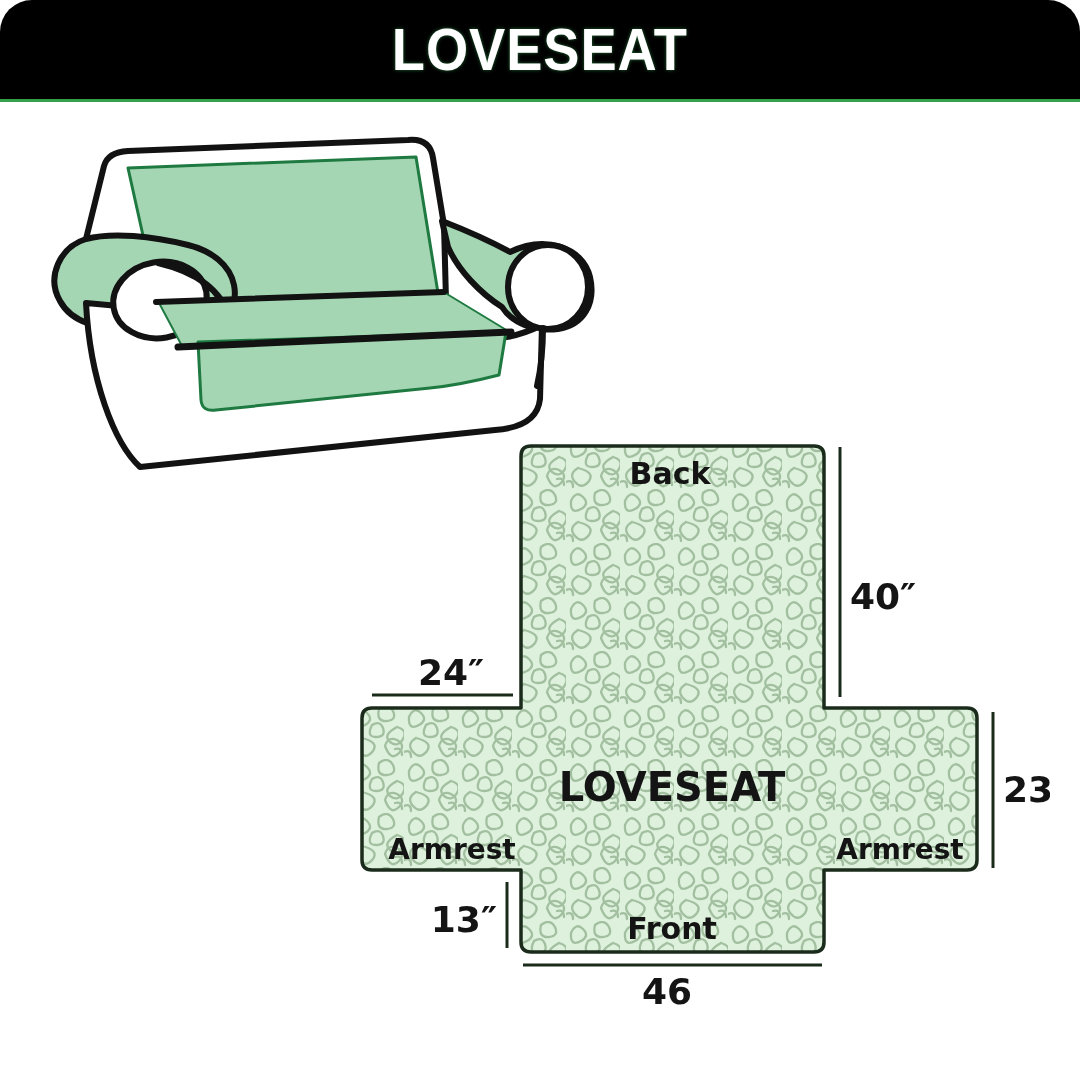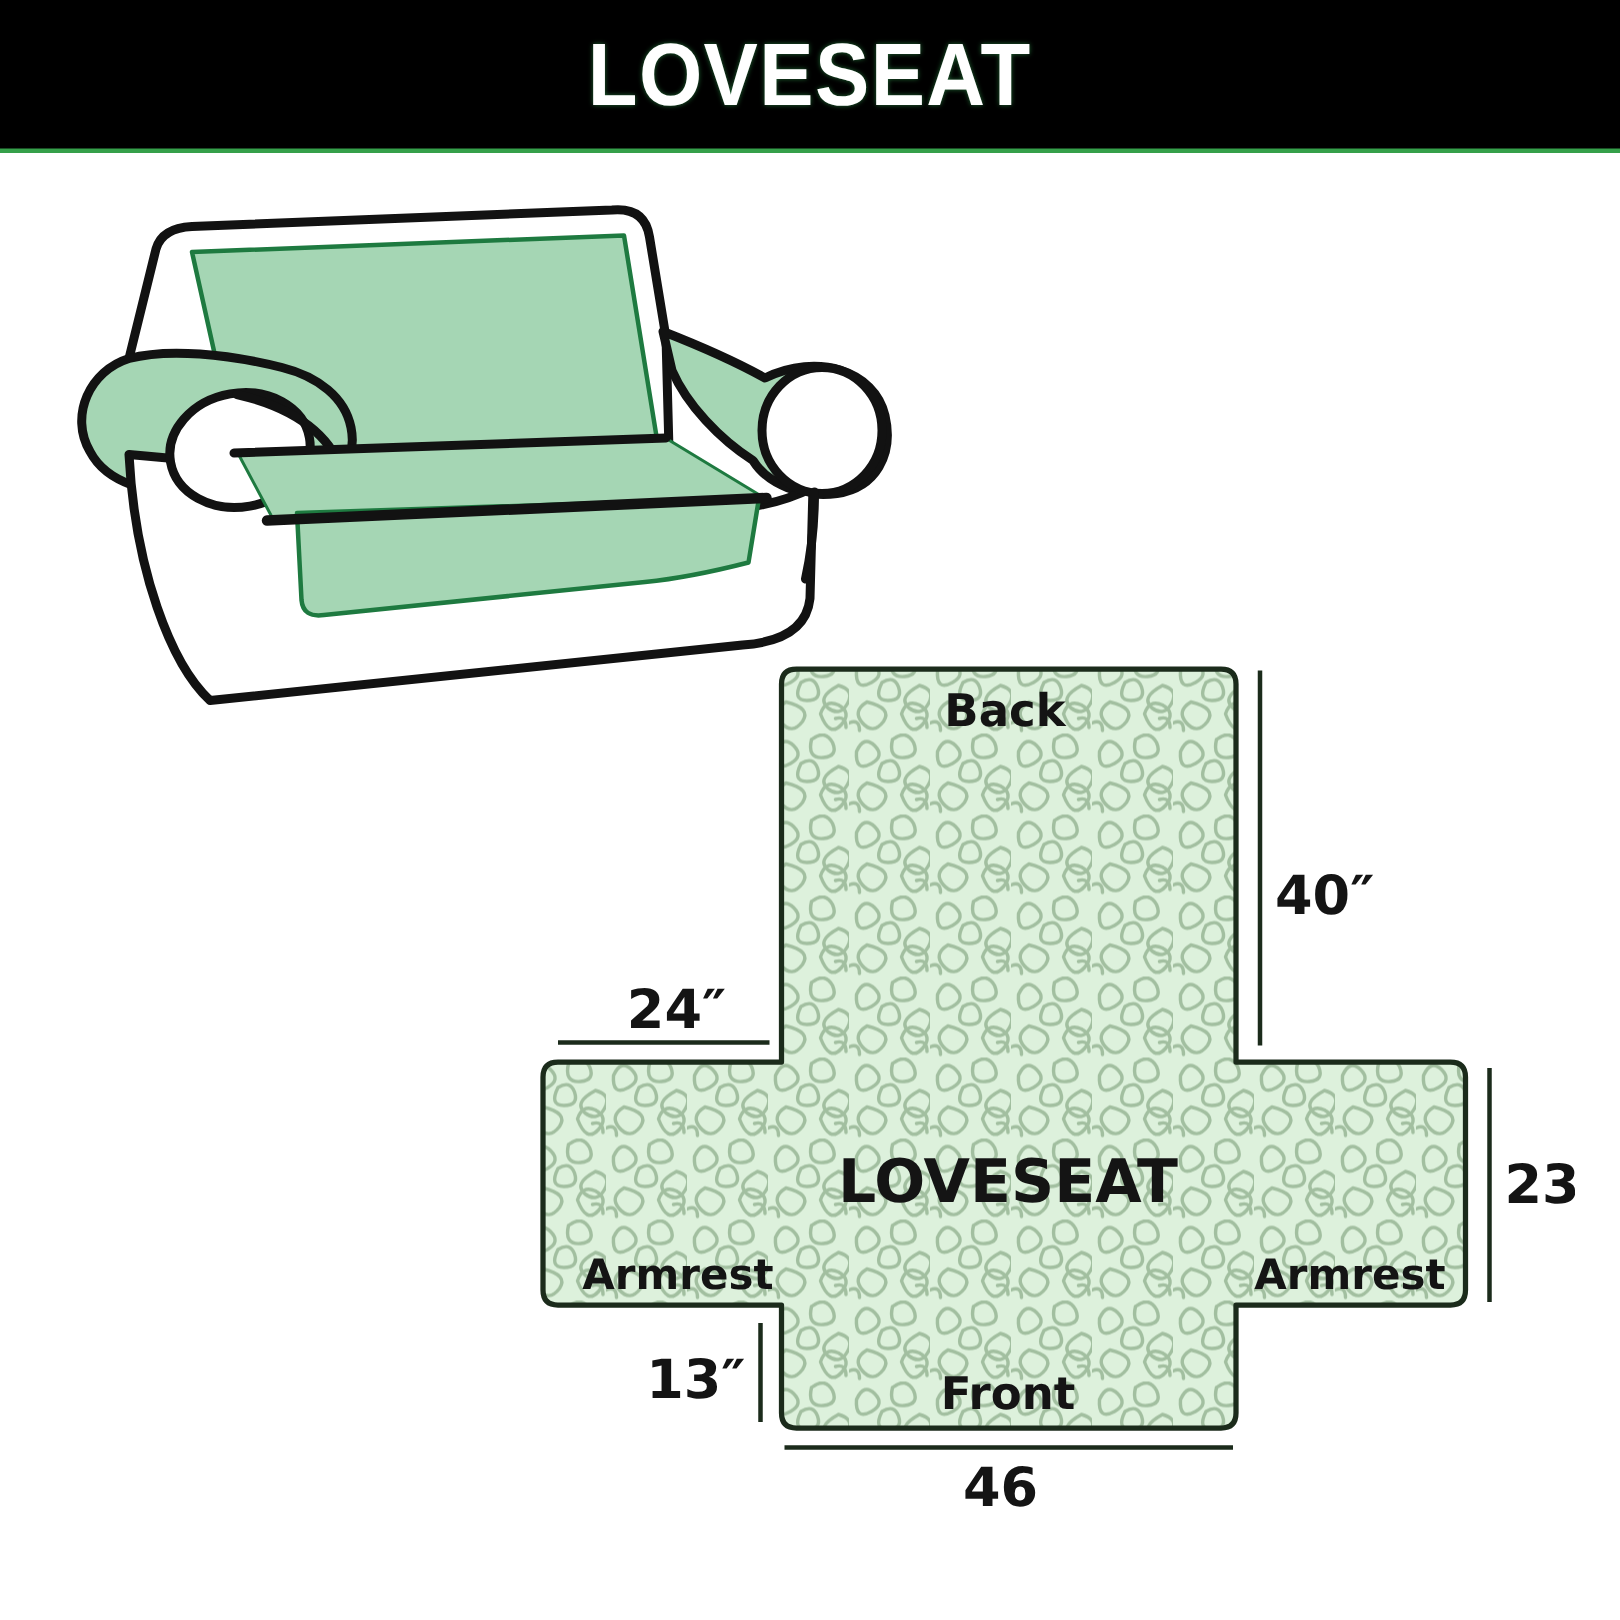--- a/index.html
+++ b/index.html
@@ -1,18 +1,18 @@
 <!DOCTYPE html>
 <html><head>
 <meta charset="utf-8">
 <style>
   html,body{margin:0;padding:0;background:#ffffff;}
   .stage{
     position:relative;width:1080px;height:1080px;background:#ffffff;
-    overflow:hidden;font-family:"DejaVu Sans",sans-serif;
+    overflow:hidden;font-family:"DejaVu Sans",sans-serif;border-radius:32px;
   }
   .header{
     position:absolute;left:0;top:0;width:1080px;height:99px;
     background:#000000;border-bottom:3px solid #35a04a;
     display:flex;align-items:center;justify-content:center;
   }
   .header h1{
     margin:0;color:#ffffff;font-family:"Liberation Sans","DejaVu Sans",sans-serif;
     font-size:59px;font-weight:bold;letter-spacing:1px;
     transform:scaleX(0.92);

